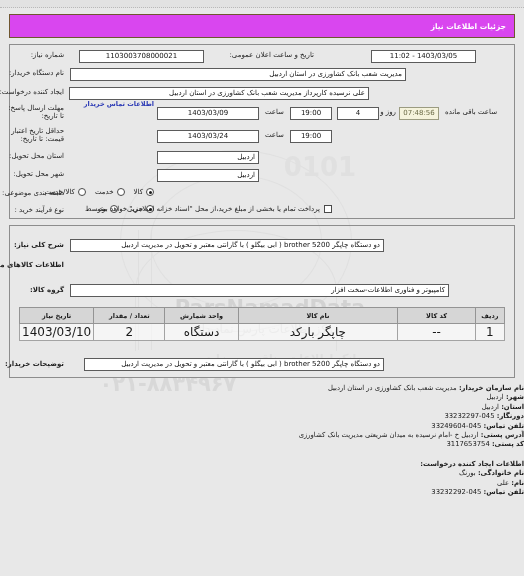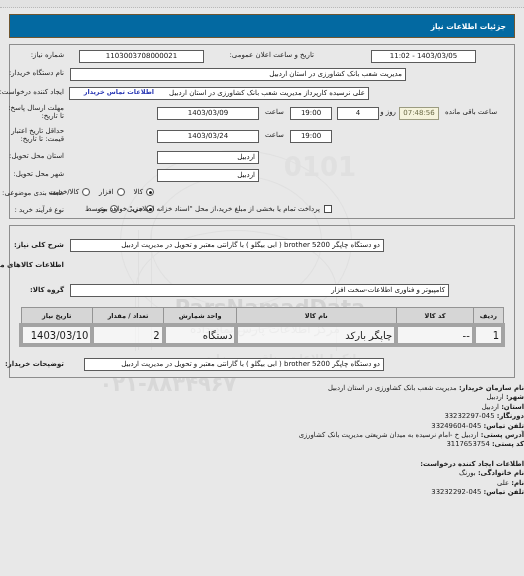--- a/index.html
+++ b/index.html
@@ -56,21 +56,21 @@
     border-radius:50% 50% 0 0;border:1px solid #dfdfdf;border-bottom:none;
   }
   .wm-bars{left:138px;top:230px;width:12px;height:120px;
     border-left:1px solid #dfdfdf;border-right:1px solid #dfdfdf;}
 
   
   .topstrip{position:absolute;left:0;top:0;width:524px;height:7px;background:#e2e2e2;
     border-bottom:1px dotted #b9b9b9;}
   .titlebar{
     position:absolute;left:9px;top:14px;width:506px;height:24px;
-    background:#0369a1;border:1px solid #6f5630;
+    background:#d946ef;border:1px solid #6f5630;
     box-sizing:border-box;
     display:flex;align-items:center;justify-content:flex-start;
     z-index:2;
   }
   .titlebar span{color:#fff;font-size:7.5px;font-weight:bold;padding-right:8px;}
 
   
   .panel{
     position:absolute;border:1px solid #8d8d8d;background:transparent;
     box-sizing:border-box;z-index:1;
@@ -101,22 +101,22 @@
   .opt{display:inline-flex;align-items:center;gap:3px;margin-left:9px;font-size:7px;}
 
   
   .tbl{position:absolute;left:19px;top:307px;width:486px;border-collapse:collapse;z-index:3;
     background:transparent;}
   .tbl th{
     background:#d6d6d6;border:1px solid #949494;font-size:6.5px;font-weight:bold;
     color:#1a1a1a;height:15px;padding:0 2px;text-align:center;
   }
   .tbl td{
-    border:4px solid #a3a3a3;font-size:10px;color:#1a1a1a;height:16px;
-    padding:0 2px;background:rgba(255,255,255,0.55);
+    border:1px solid #a3a3a3;font-size:12px;color:#1a1a1a;height:16px;
+    padding:0 2px;text-align:center;background:rgba(255,255,255,0.55);
   }
 
   
   .contact{position:absolute;right:0;width:516px;text-align:right;padding-left:8px;
     font-size:6.8px;line-height:9.4px;z-index:3;box-sizing:border-box;}
   .contact .h{font-weight:bold;}
   .contact .k{font-weight:bold;}
   .cline{white-space:nowrap;}
 </style>
 </head>
@@ -162,21 +162,21 @@
   <div class="row" style="right:118px;top:68px;">
     <div class="fld" style="width:336px;">مدیریت شعب بانک کشاورزی در استان اردبیل</div>
   </div>
 
   <div class="row" style="right:460px;top:88px;">
     <span class="lbl">ایجاد کننده درخواست:</span>
   </div>
   <div class="row" style="right:155px;top:87px;">
     <div class="fld" style="width:300px;">علی نرسیده کارپرداز مدیریت شعب بانک کشاورزی در استان اردبیل</div>
   </div>
-  <div class="row" style="right:370px;top:88px;">
+  <div class="row" style="right:370px;top:100px;">
     <a class="link">اطلاعات تماس خریدار</a>
   </div>
 
   <div class="row" style="right:460px;top:104px;width:62px;white-space:normal;line-height:8px;">
     <span class="lbl">مهلت ارسال پاسخ: تا تاریخ:</span>
   </div>
   <div class="row" style="right:265px;top:107px;">
     <div class="fld ctr" style="width:102px;">1403/03/09</div>
   </div>
   <div class="row" style="right:240px;top:108px;">
@@ -228,21 +228,21 @@
   <div class="row" style="right:460px;top:189px;">
     <span class="lbl">طبقه بندی موضوعی:</span>
   </div>
   <div class="row" style="right:370px;top:188px;">
     <span class="opt">
       <span class="radio on"></span>
       <span>کالا</span>
     </span>
     <span class="opt">
       <span class="radio"></span>
-      <span>افزار</span>
+      <span>خدمت</span>
     </span>
     <span class="opt">
       <span class="radio"></span>
       <span>کالا/خدمت</span>
     </span>
   </div>
 
   <div class="row" style="right:460px;top:206px;">
     <span class="lbl">نوع فرآیند خرید :</span>
   </div>

